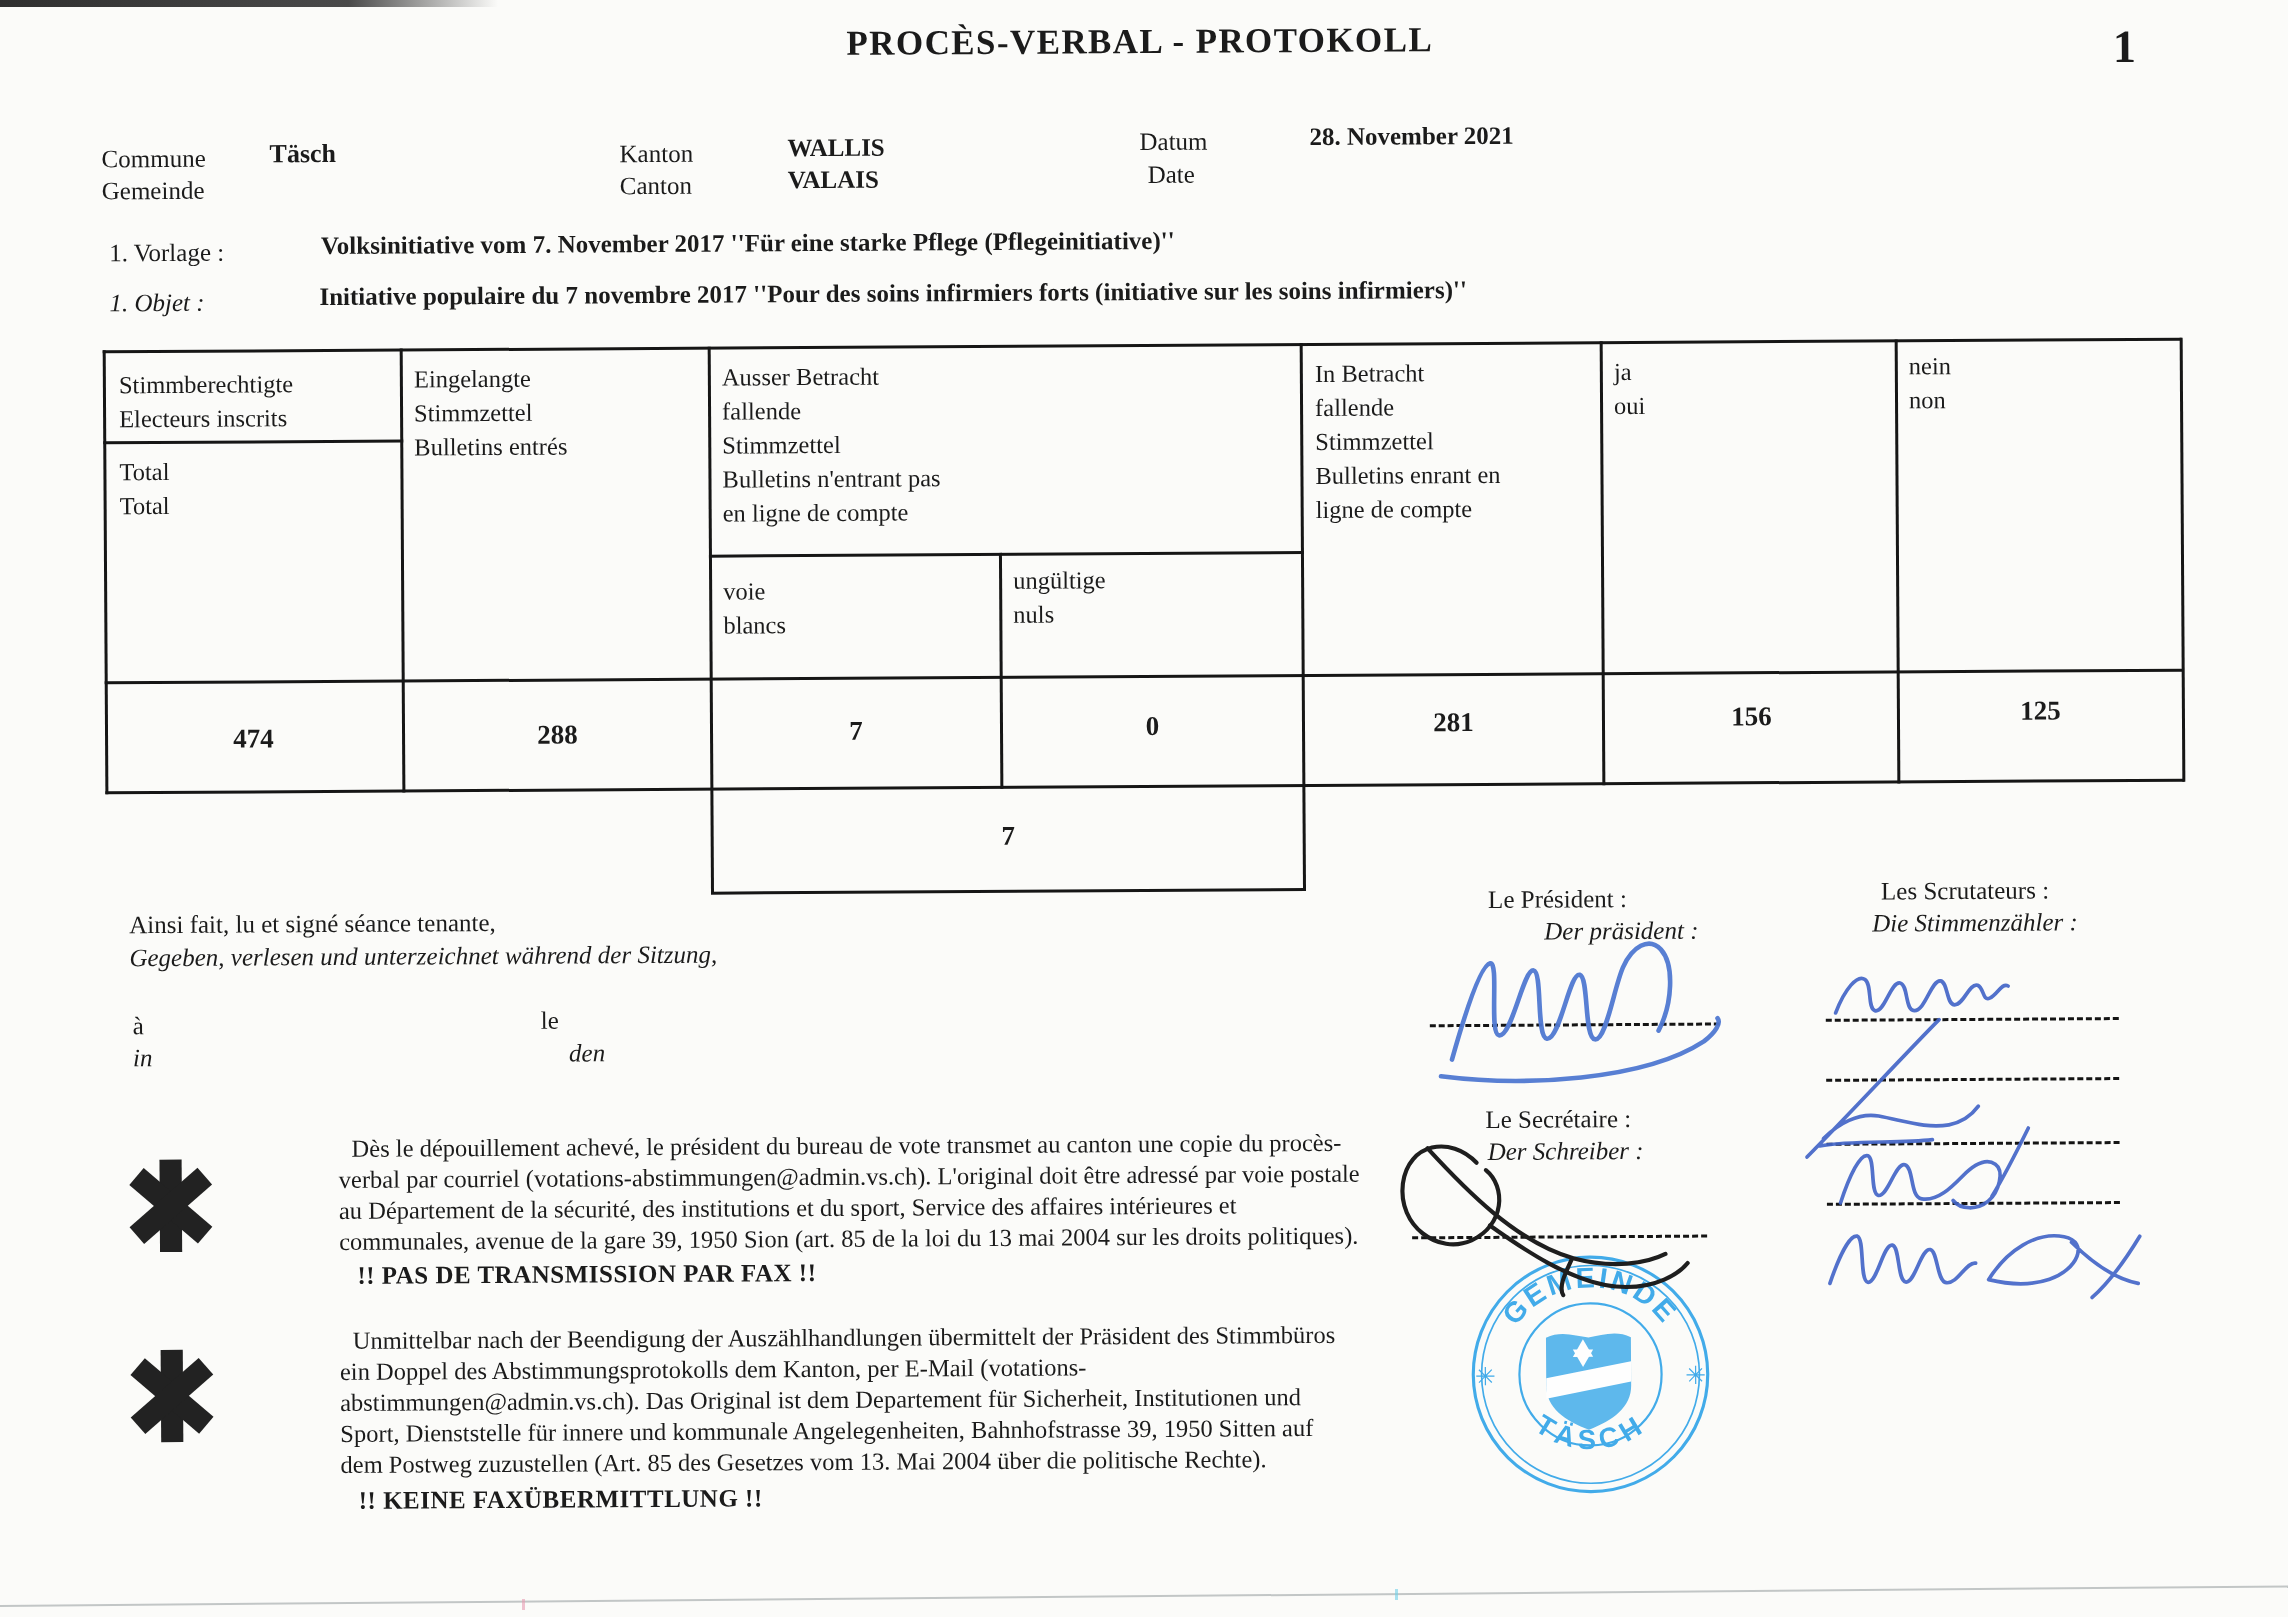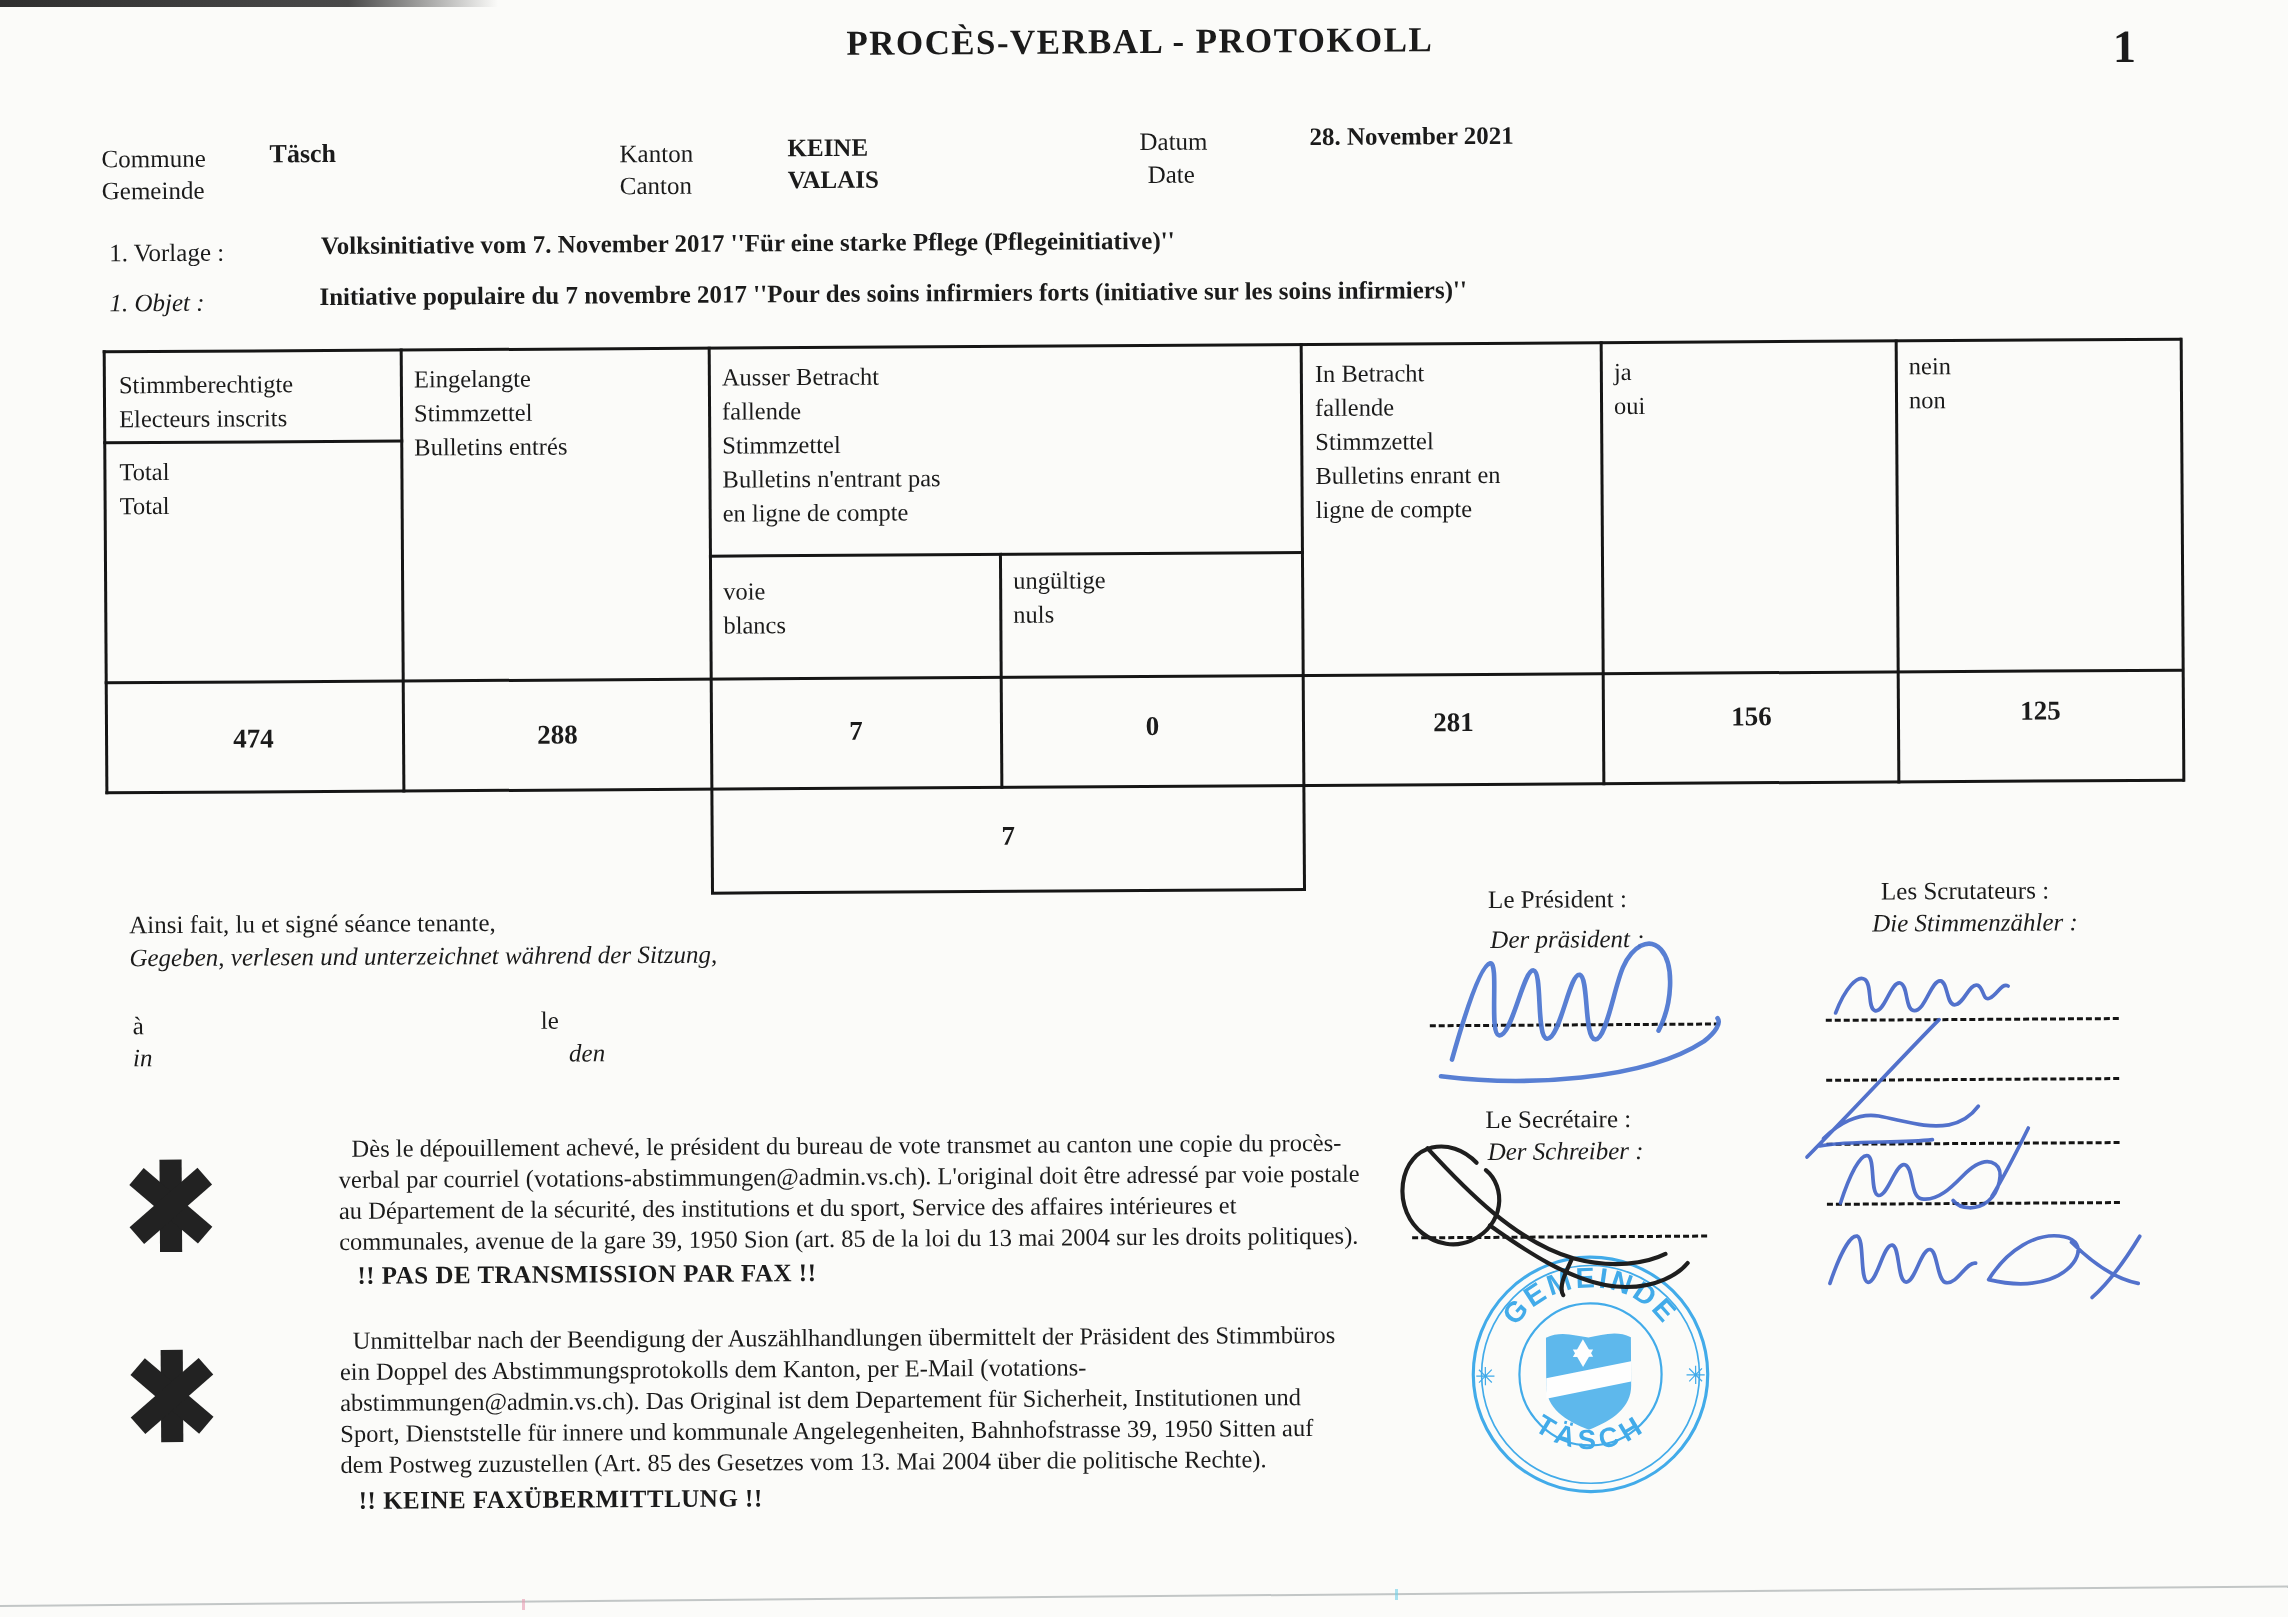--- a/index.html
+++ b/index.html
@@ -30,21 +30,21 @@
 
   <div class="abs" id="title">PROCÈS-VERBAL - PROTOKOLL</div>
   <div class="abs" id="pagenum">1</div>
 
   <div class="abs lbl" style="left:106px;top:137px;">Commune</div>
   <div class="abs lbl" style="left:106px;top:169px;">Gemeinde</div>
   <div class="abs lbl b" style="left:274px;top:133px;font-size:26px;">Täsch</div>
 
   <div class="abs lbl" style="left:624px;top:135px;">Kanton</div>
   <div class="abs lbl" style="left:624px;top:167px;">Canton</div>
-  <div class="abs lbl b" style="left:792px;top:130px;">KEINE</div>
+  <div class="abs lbl b" style="left:792px;top:130px;">WALLIS</div>
   <div class="abs lbl b" style="left:792px;top:162px;">VALAIS</div>
 
   <div class="abs lbl" style="left:1144px;top:126px;text-align:center;">Datum</div>
   <div class="abs lbl" style="left:1144px;top:159px;margin-left:8px;">Date</div>
   <div class="abs lbl b" style="left:1314px;top:122px;">28. November 2021</div>
 
   <div class="abs lbl" style="left:113px;top:231px;">1. Vorlage :</div>
   <div class="abs lbl b" style="left:325px;top:225px;font-size:25px;">Volksinitiative vom 7. November 2017 ''Für eine starke Pflege (Pflegeinitiative)''</div>
   <div class="abs lbl" style="left:113px;top:281px;font-style:italic;">1. Objet :</div>
   <div class="abs lbl b" style="left:323px;top:276px;font-size:25px;">Initiative populaire du 7 novembre 2017 ''Pour des soins infirmiers forts (initiative sur les soins infirmiers)''</div>
@@ -114,21 +114,21 @@
 communales, avenue de la gare 39, 1950 Sion (art. 85 de la loi du 13 mai 2004 sur les droits politiques).</div>
   <div class="abs warn" style="left:355px;top:1257px;">!! PAS DE TRANSMISSION PAR FAX !!</div>
   <div class="abs note pre" style="left:337px;top:1320px;">Unmittelbar nach der Beendigung der Auszählhandlungen übermittelt der Präsident des Stimmbüros
 ein Doppel des Abstimmungsprotokolls dem Kanton, per E-Mail (votations-
 abstimmungen@admin.vs.ch). Das Original ist dem Departement für Sicherheit, Institutionen und
 Sport, Dienststelle für innere und kommunale Angelegenheiten, Bahnhofstrasse 39, 1950 Sitten auf
 dem Postweg zuzustellen (Art. 85 des Gesetzes vom 13. Mai 2004 über die politische Rechte).</div>
   <div class="abs warn" style="left:355px;top:1482px;">!! KEINE FAXÜBERMITTLUNG !!</div>
 
   <div class="abs lbl" style="left:1488px;top:886px;">Le Président :</div>
-  <div class="abs lbl i" style="left:1490px;top:918px;margin-top:8px;">Der präsident :</div>
+  <div class="abs lbl i" style="left:1544px;top:918px;">Der präsident :</div>
   <div class="abs lbl" style="left:1484px;top:1106px;">Le Secrétaire :</div>
   <div class="abs lbl i" style="left:1486px;top:1138px;">Der Schreiber :</div>
   <div class="abs lbl" style="left:1881px;top:880px;">Les Scrutateurs :</div>
   <div class="abs lbl i" style="left:1872px;top:912px;">Die Stimmenzähler :</div>
 
   <div class="dash" style="left:1429px;top:1026px;width:290px;"></div>
   <div class="dash" style="left:1410px;top:1238px;width:295px;"></div>
   <div class="dash" style="left:1825px;top:1023px;width:293px;"></div>
   <div class="dash" style="left:1825px;top:1083px;width:293px;"></div>
   <div class="dash" style="left:1825px;top:1147px;width:293px;"></div>

